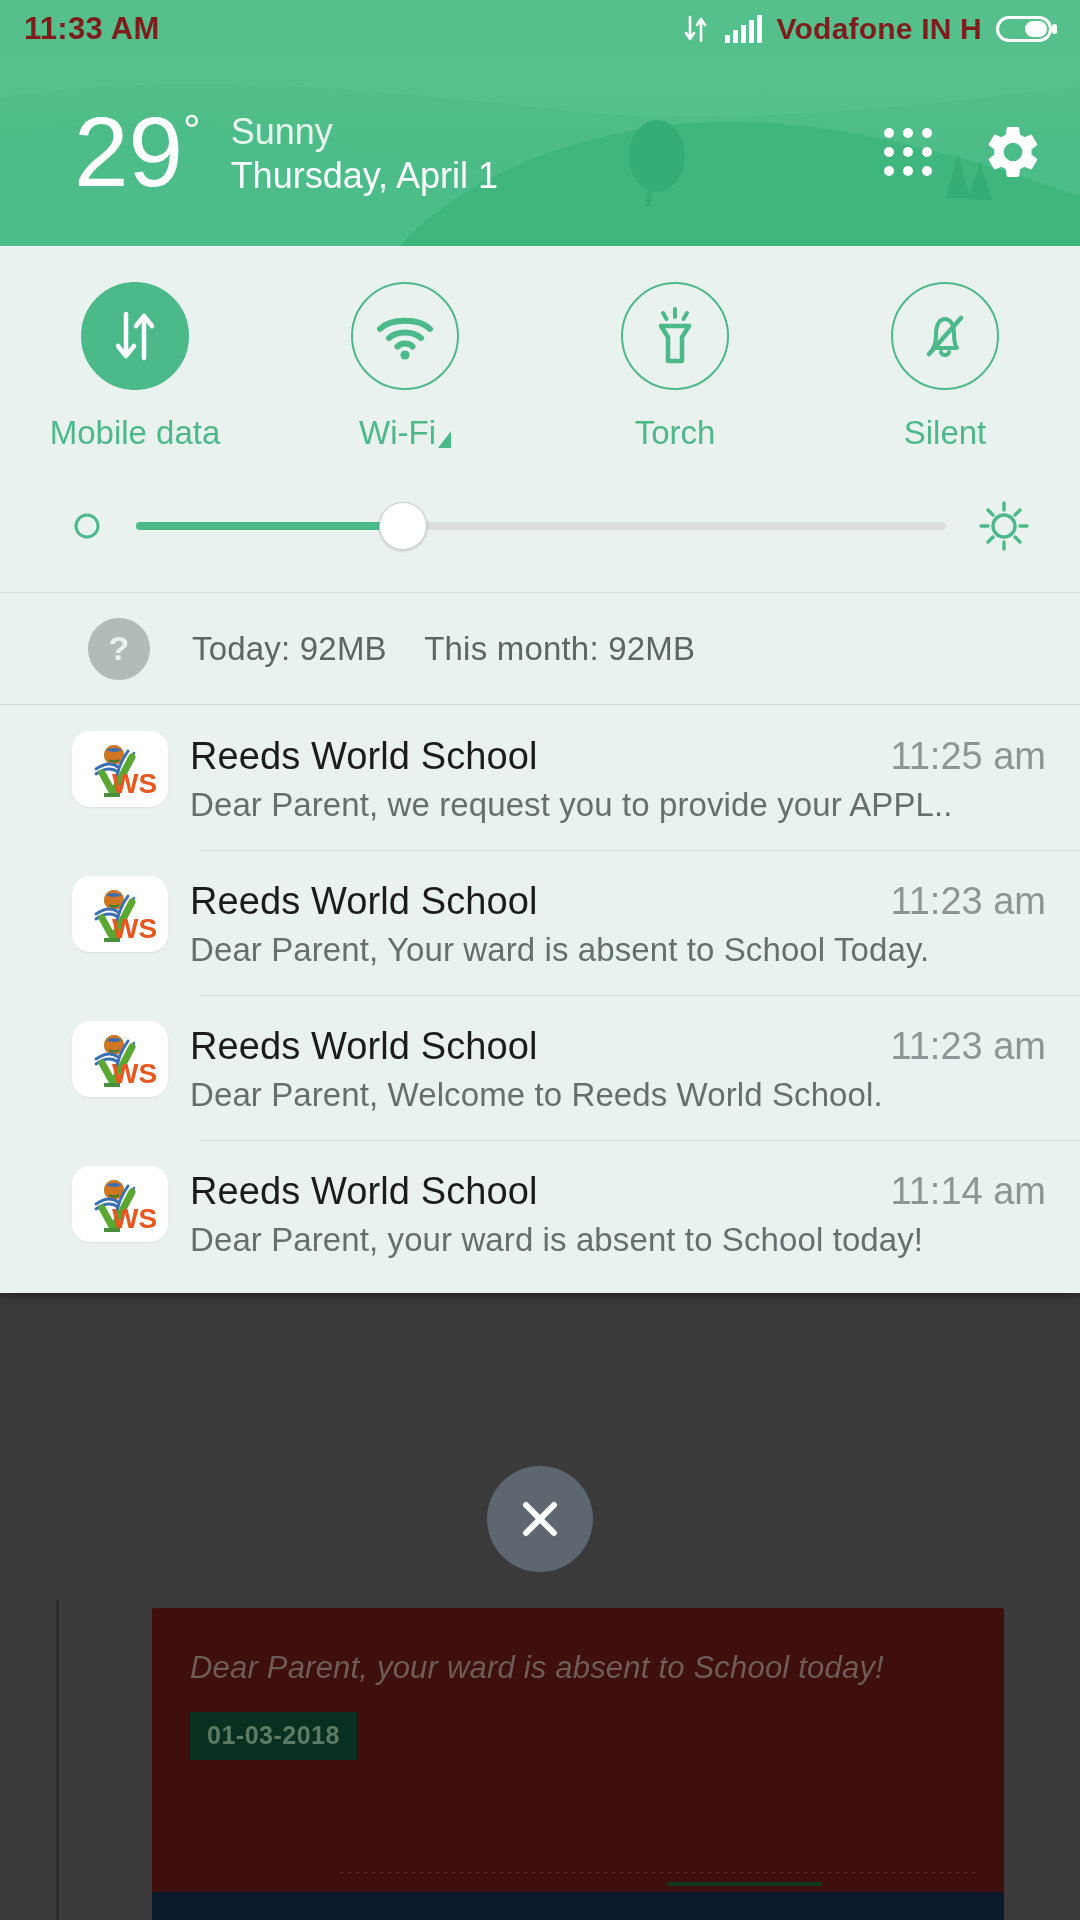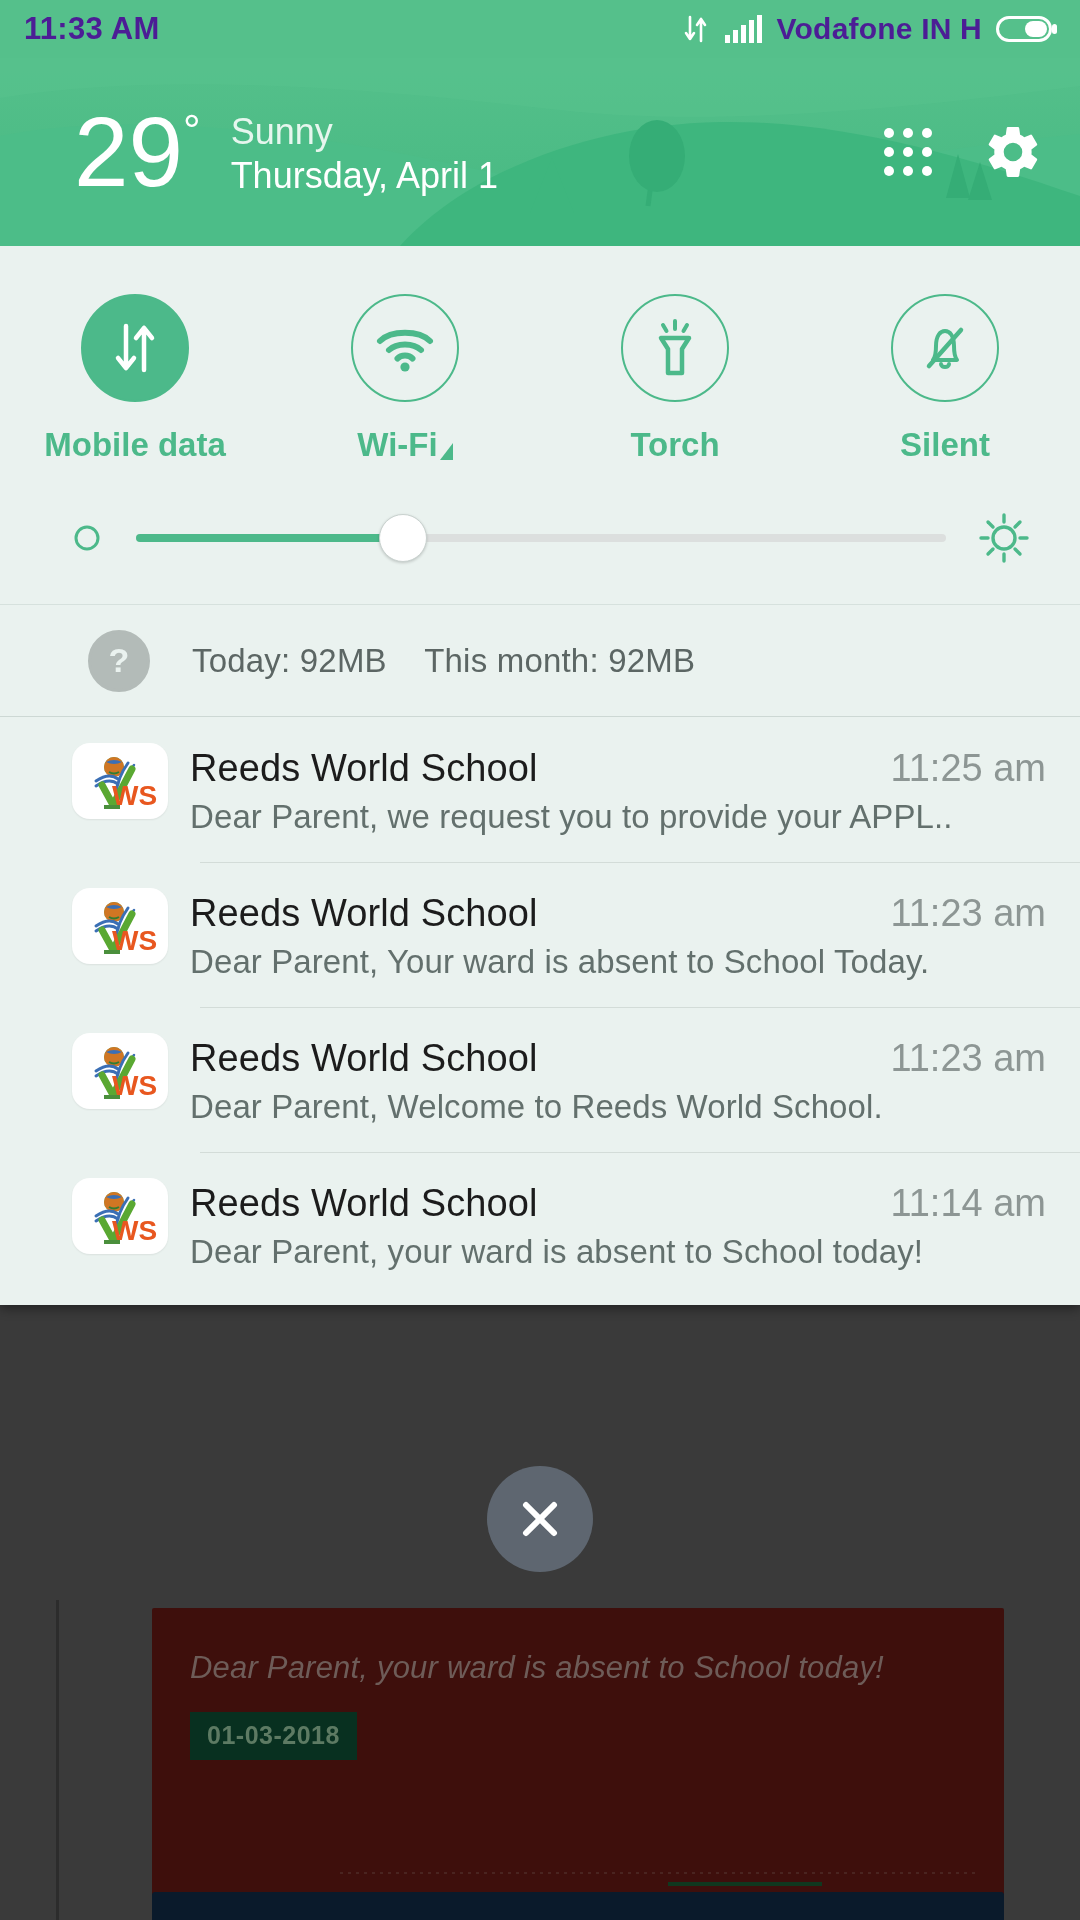--- a/index.html
+++ b/index.html
@@ -65,21 +65,21 @@
     z-index:30;
     filter:drop-shadow(0 3px 6px rgba(0,0,0,.45));
   }
 
   
   .statusbar {
     position:relative; height:58px; width:100%;
     background:#55c08b;
     display:flex; align-items:center;
     padding:0 22px 0 24px;
-    color:#4c1d95;
+    color:#7f1d1d;
   }
   .sb-time { font-size:31px; font-weight:bold; letter-spacing:.3px; }
   .sb-right { margin-left:auto; display:flex; align-items:center; gap:14px; }
   .sb-carrier { font-size:30px; font-weight:bold; letter-spacing:.2px; }
 
   
   .weather {
     position:relative; width:100%; height:188px;
     background:linear-gradient(180deg,#55c08b 0%,#45b881 100%);
     overflow:hidden;
@@ -98,22 +98,21 @@
   .wx-text { margin-left:30px; margin-top:4px; }
   .wx-cond { font-size:36px; color:#e6f6ee; line-height:1.22; font-weight:300; }
   .wx-date { font-size:36px; color:#ffffff; line-height:1.22; font-weight:300; }
   .wx-actions { margin-left:auto; display:flex; align-items:center; gap:50px; padding-right:10px; }
   .grid-icon { display:grid; grid-template-columns:repeat(3,10px); gap:9px; }
   .grid-icon i { width:10px; height:10px; background:#fff; border-radius:50%; display:block; }
 
   
   .qs {
     background:#eaf2ef;
-    padding:48px 0 0 0;
-    font-weight:bold;
+    padding:36px 0 0 0;
   }
   .qs-row { display:flex; }
   .qs-item { flex:1; display:flex; flex-direction:column; align-items:center; }
   .qs-circle {
     width:108px; height:108px; border-radius:50%;
     display:flex; align-items:center; justify-content:center;
     border:2px solid #4cb98a;
   }
   .qs-circle.on { background:#4cb98a; border-color:#4cb98a; }
   .qs-label {

